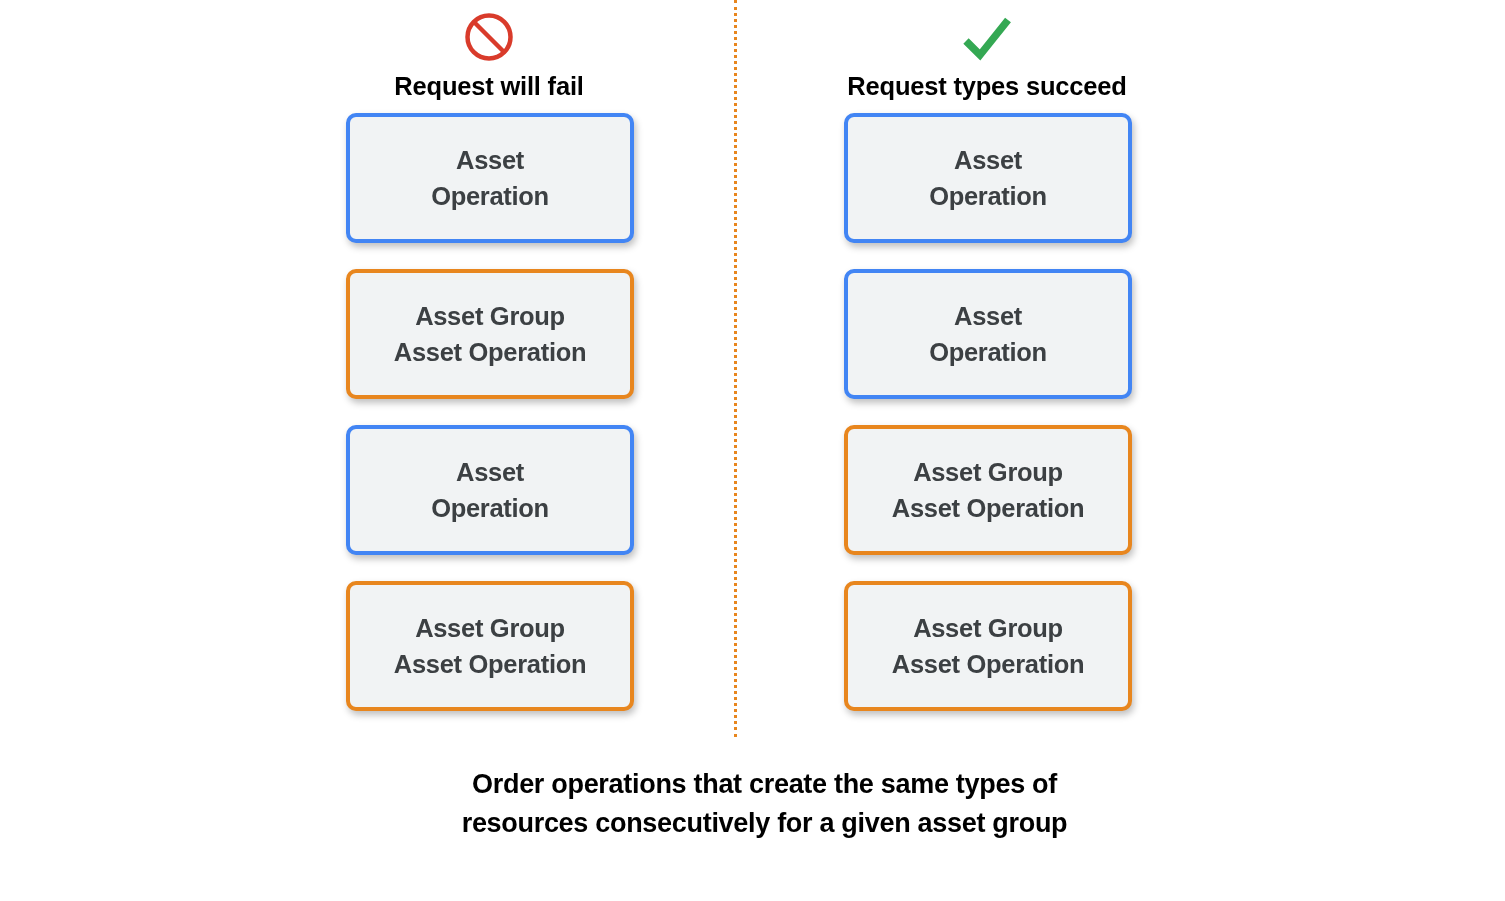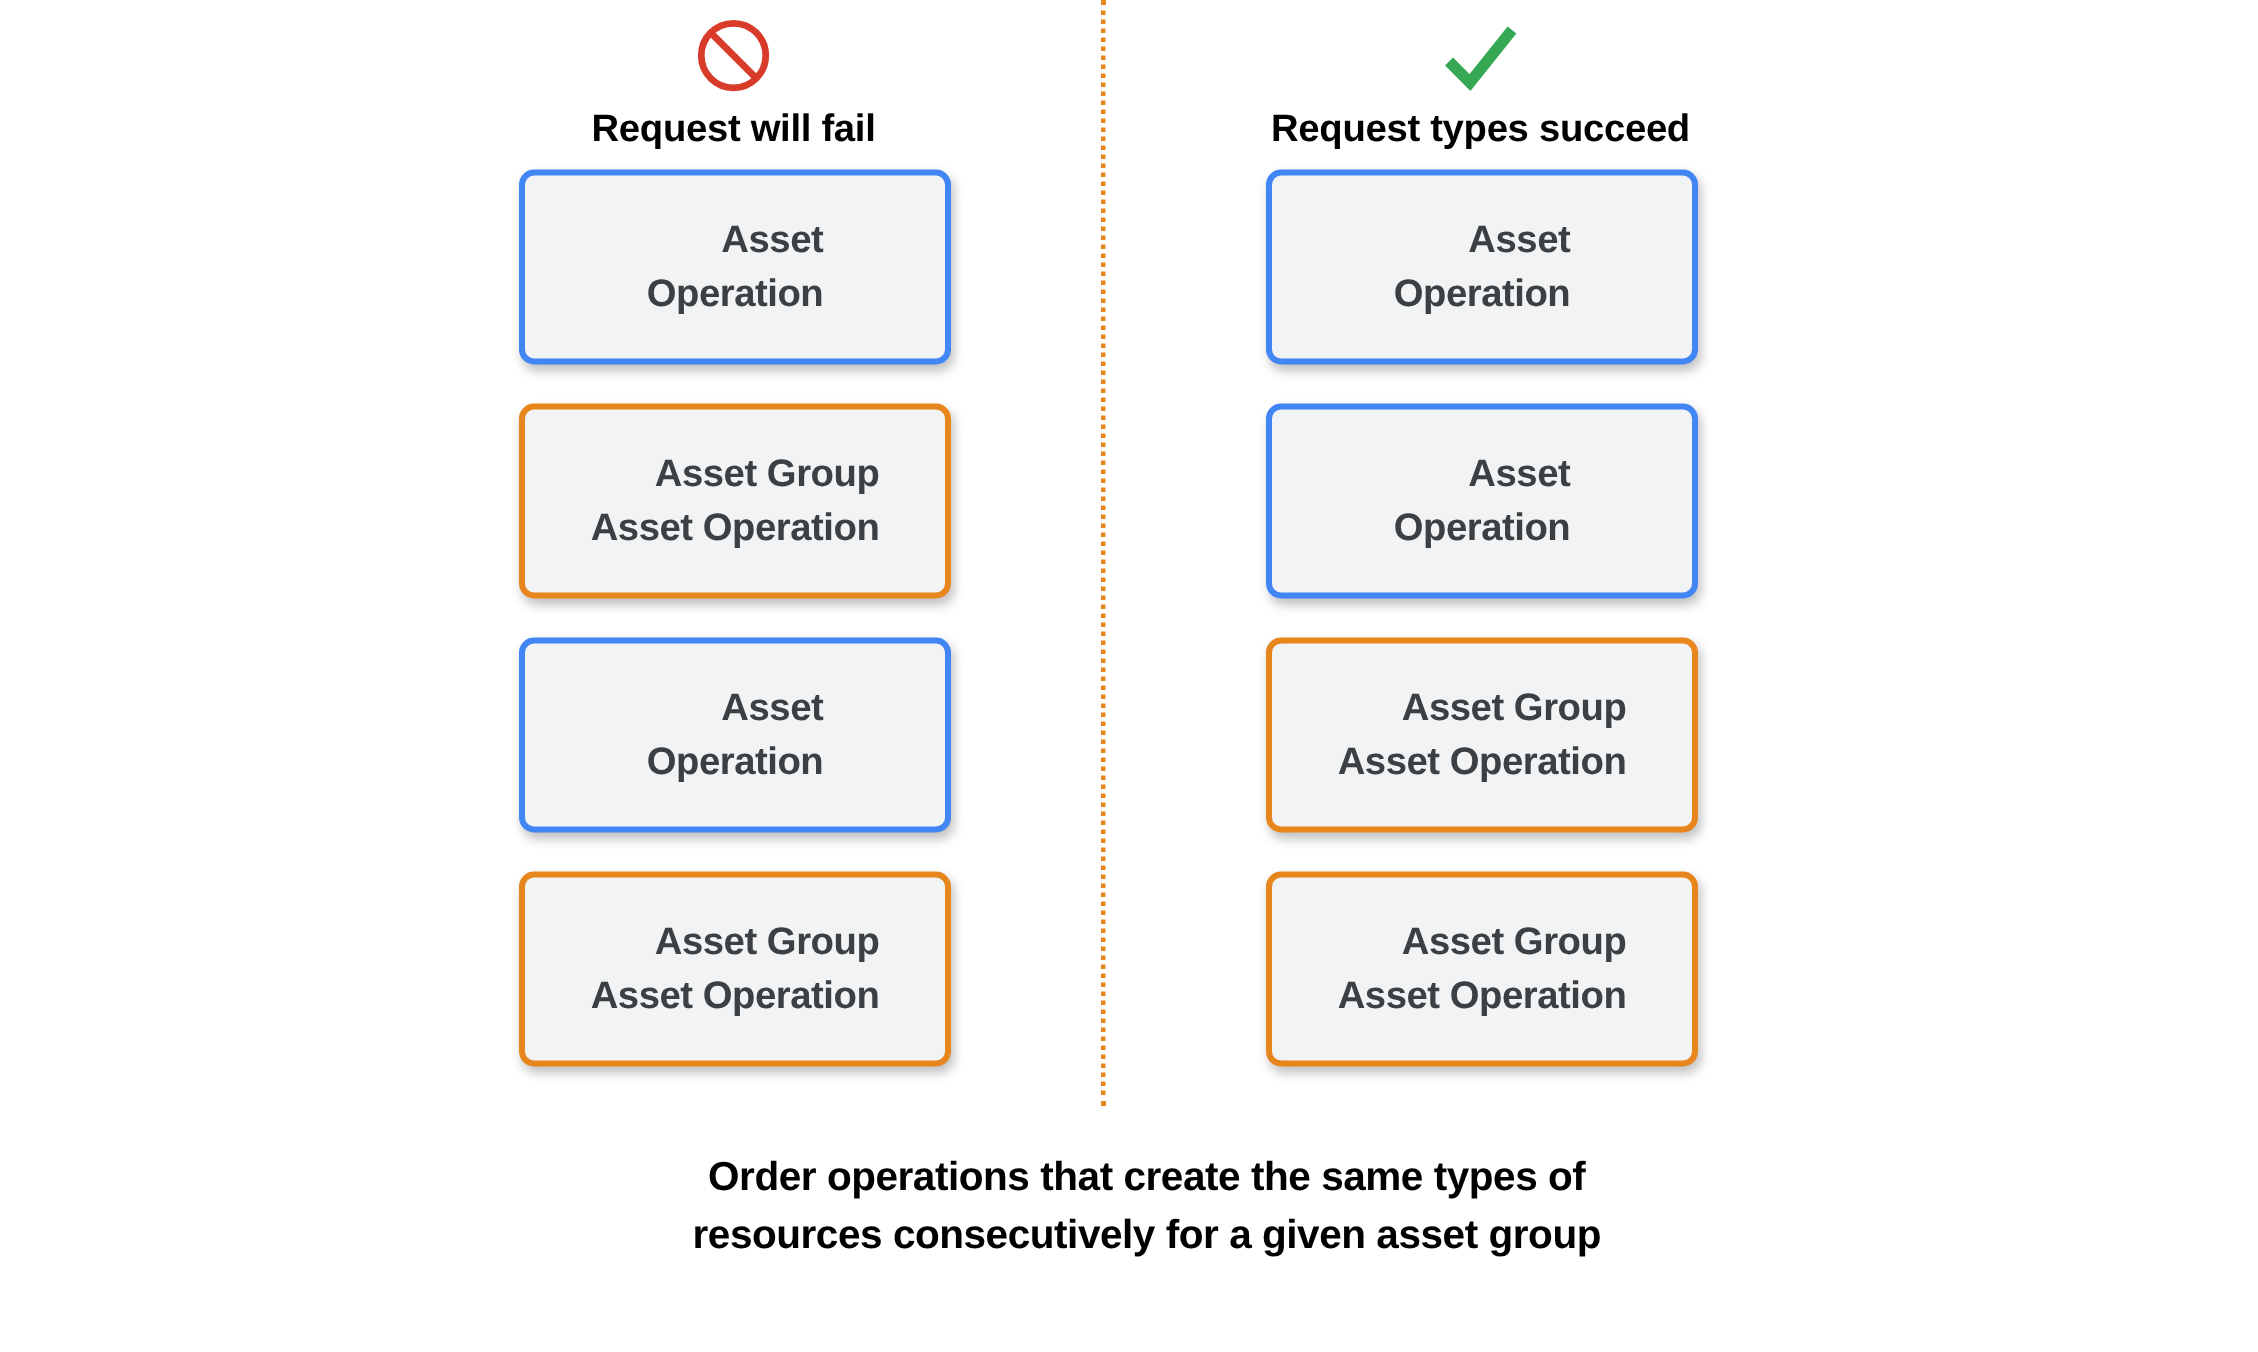--- a/index.html
+++ b/index.html
@@ -88,21 +88,21 @@
     justify-content: center;
   }
   .op-box.blue   { border-color: #4285F4; }
   .op-box.orange { border-color: #E8861E; }
 
   .op-box-text {
     font-size: 25.5px;
     font-weight: bold;
     color: #3C4043;
     line-height: 1.42;
-    text-align: right;
+    text-align: center;
     letter-spacing: -0.3px;
     white-space: pre-line;
   }
 
   
   .caption {
     position: absolute;
     left: 0;
     top: 765px;
     width: 1505px;

